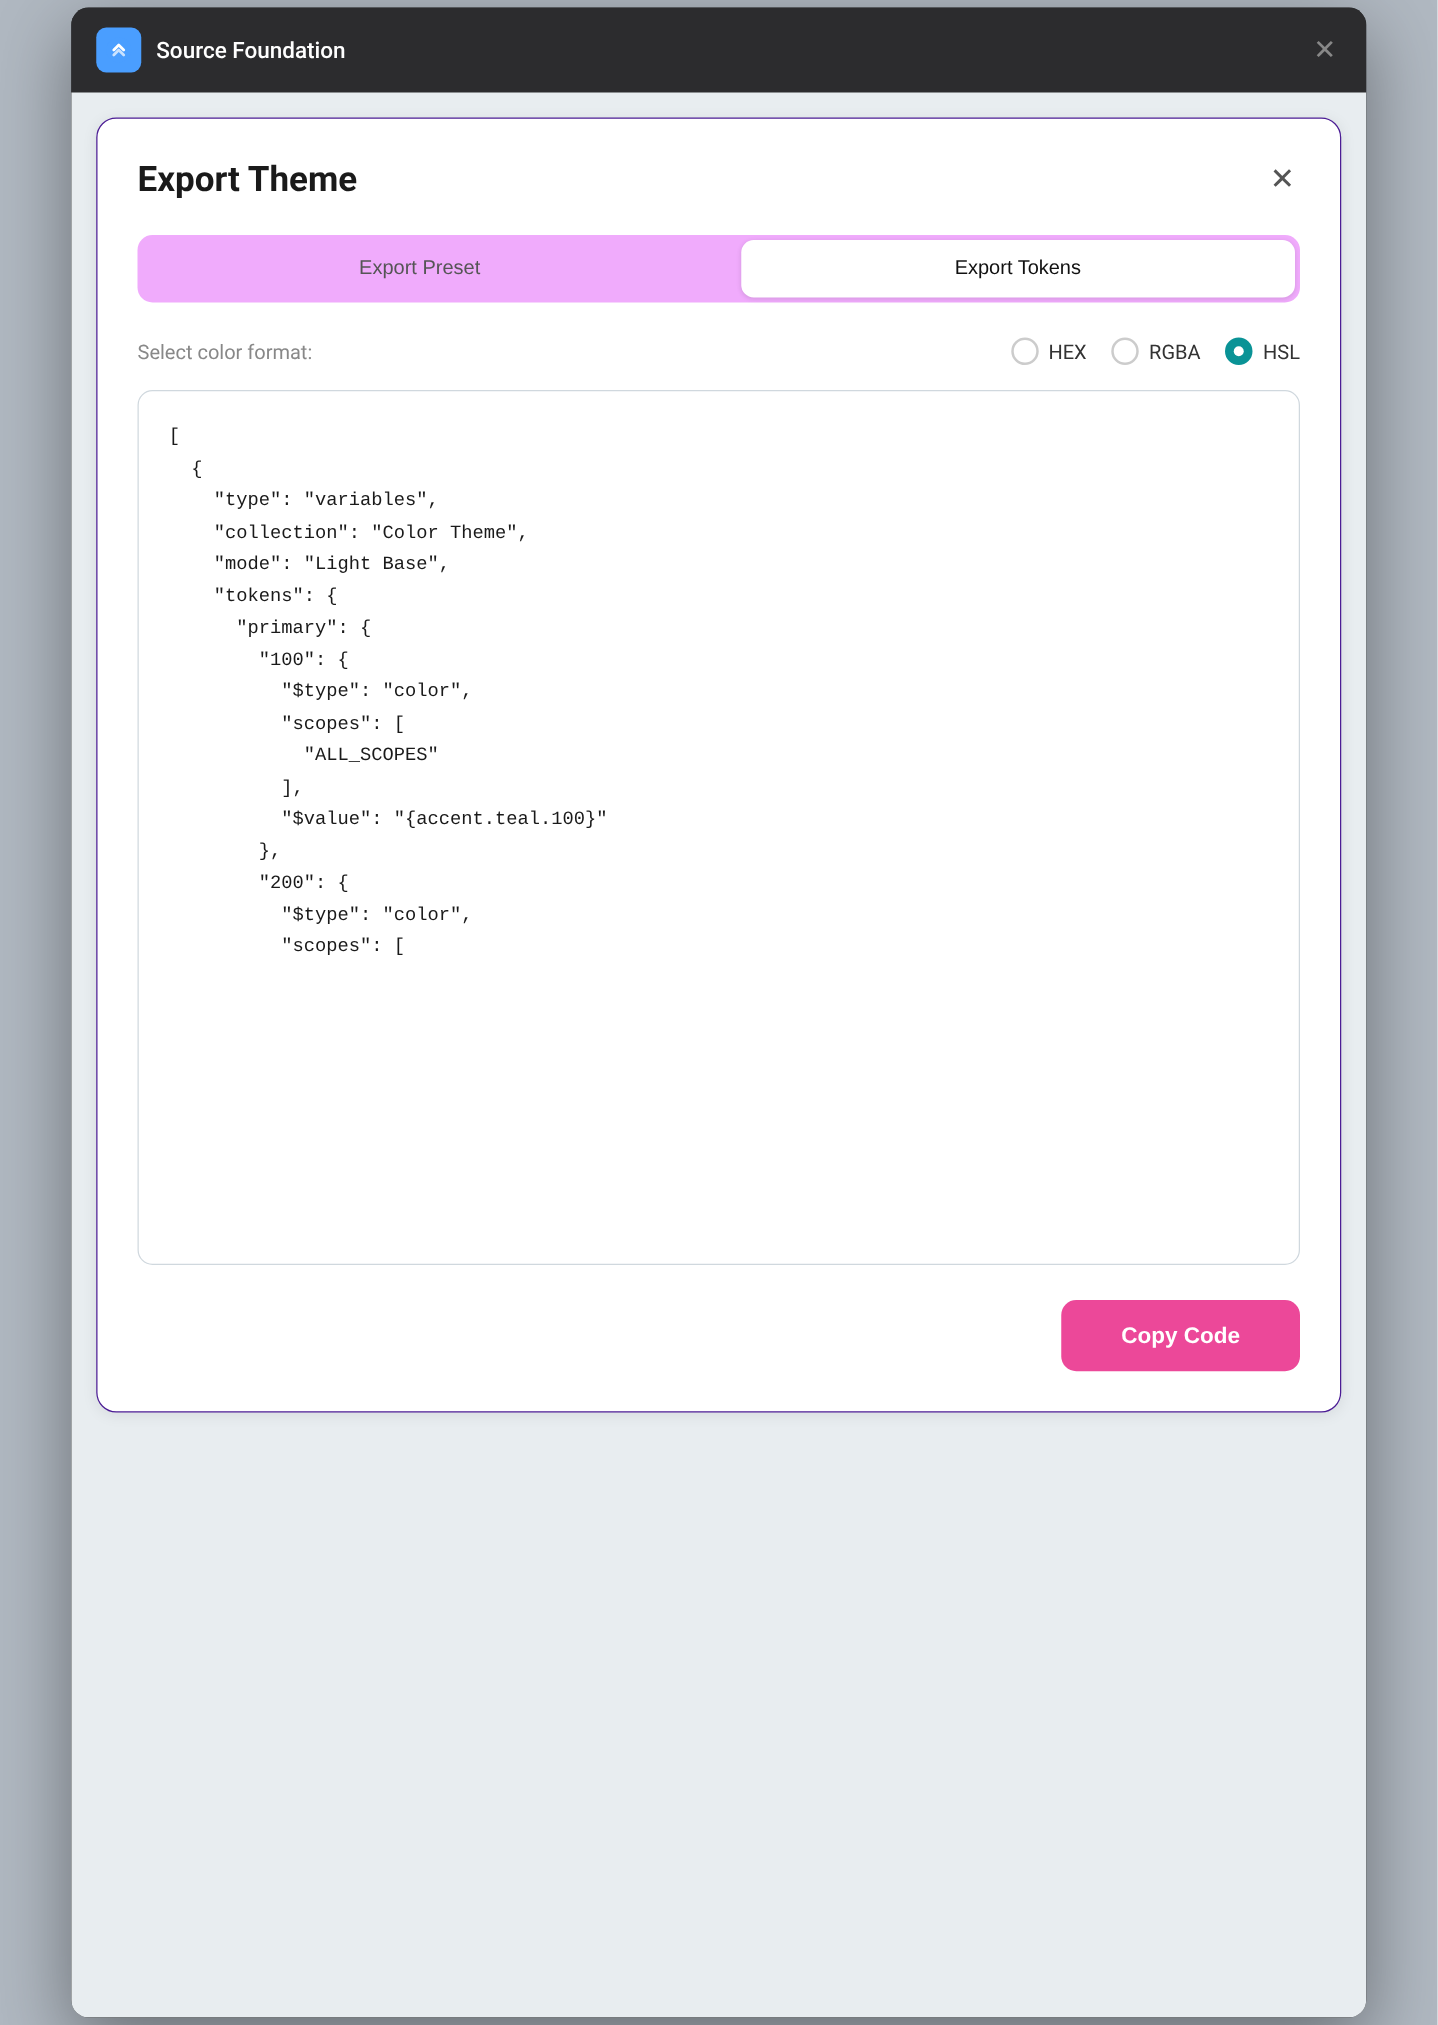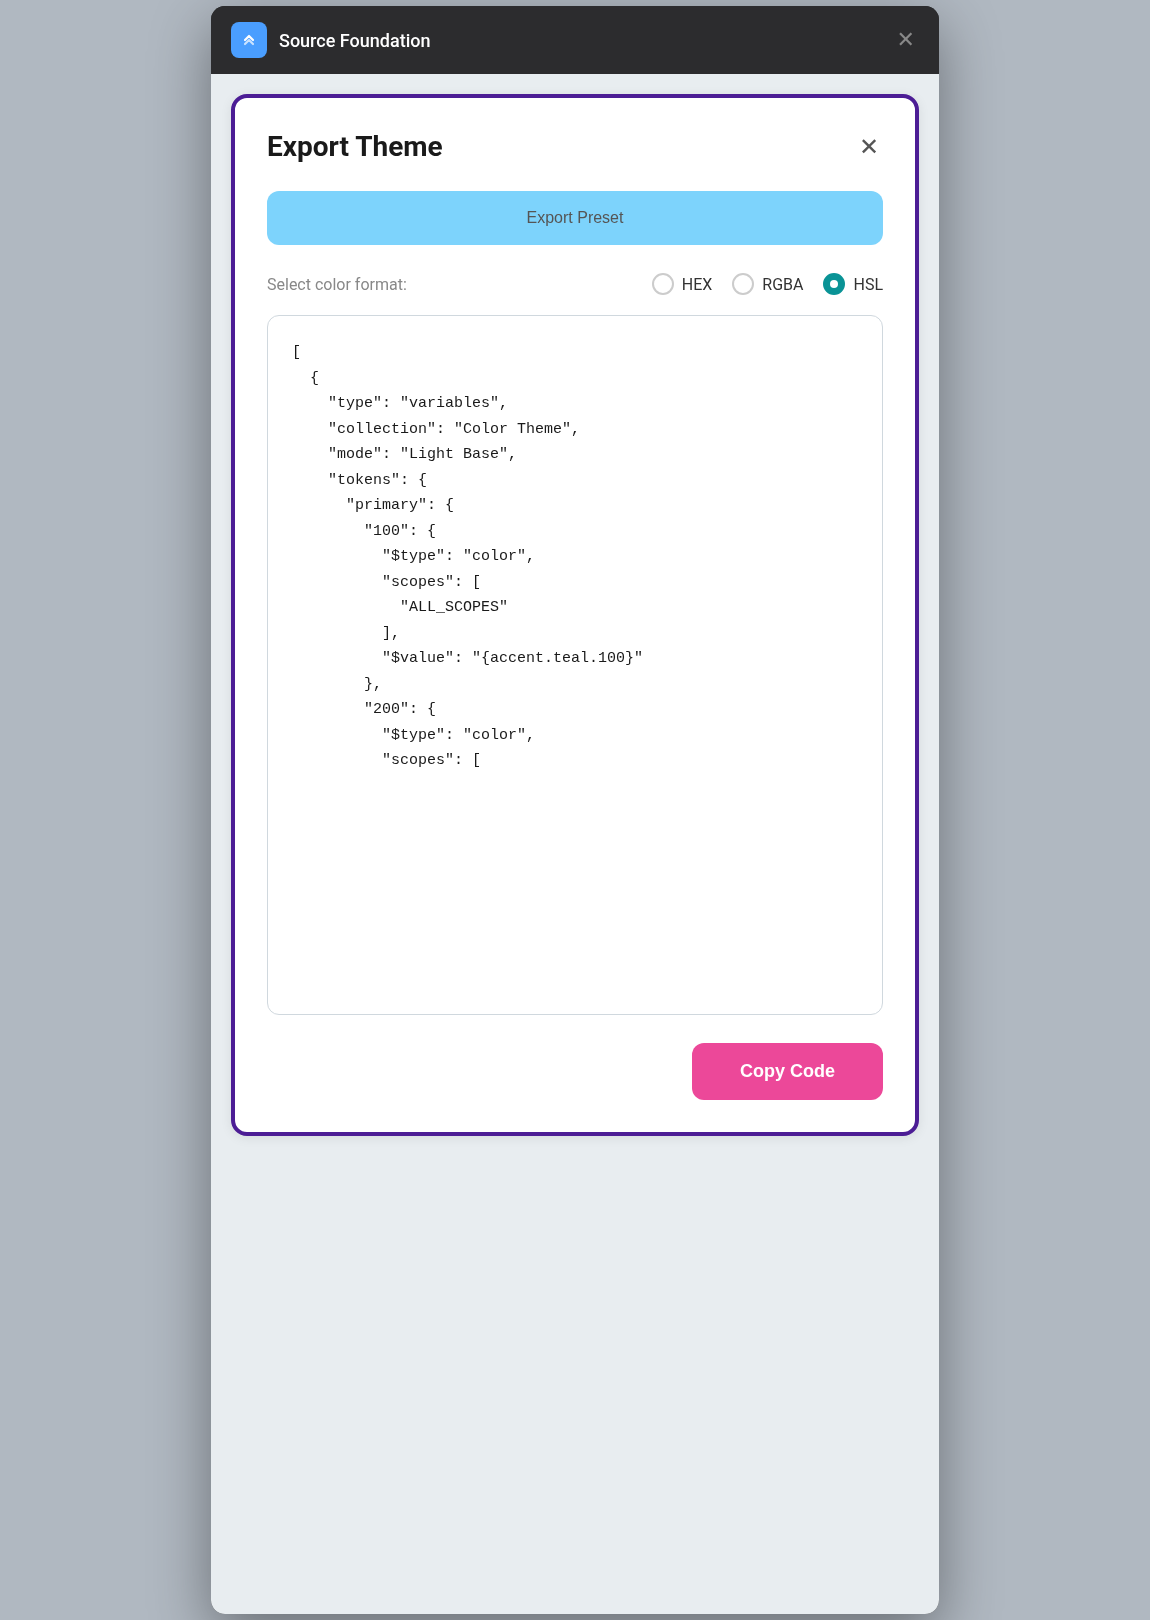--- a/index.html
+++ b/index.html
@@ -12,21 +12,21 @@
       width: 1150px;
       height: 1620px;
       background: #b0b8c1;
       display: flex;
       align-items: center;
       justify-content: center;
       font-family: -apple-system, BlinkMacSystemFont, 'Segoe UI', Roboto, sans-serif;
     }
 
     .app-window {
-      width: 728px;
+      width: 1036px;
       background: #2c2c2e;
       border-radius: 14px;
       overflow: hidden;
       box-shadow: 0 20px 60px rgba(0,0,0,0.4);
     }
 
     .title-bar {
       background: #2c2c2e;
       padding: 16px 20px;
       display: flex;
@@ -72,21 +72,21 @@
       background: #e8edf0;
       padding: 20px;
       min-height: 1540px;
     }
 
     .dialog-card {
       background: #ffffff;
       border-radius: 16px;
       padding: 32px;
       box-shadow: 0 2px 12px rgba(0,0,0,0.08);
-      border: 4px solid #4c1d95;
+      border: 1px solid #4c1d95;
     }
 
     .dialog-header {
       display: flex;
       align-items: center;
       justify-content: space-between;
       margin-bottom: 28px;
     }
 
     .dialog-title {
@@ -100,21 +100,21 @@
       border: none;
       cursor: pointer;
       font-size: 24px;
       color: #555;
       padding: 4px;
       line-height: 1;
     }
 
     .tab-switcher {
       display: flex;
-      background: #7dd3fc;
+      background: #f0abfc;
       border-radius: 12px;
       padding: 4px;
       margin-bottom: 28px;
       gap: 35px;
     }
 
     .tab-btn {
       flex: 1;
       padding: 14px 20px;
       border: none;
@@ -263,20 +263,21 @@
   <div class="app-body">
     <div class="dialog-card">
 
       <div class="dialog-header">
         <h2 class="dialog-title">Export Theme</h2>
         <button class="dialog-close-btn">✕</button>
       </div>
 
       <div class="tab-switcher">
         <button class="tab-btn">Export Preset</button>
+        <button class="tab-btn active">Export Tokens</button>
       </div>
 
       <div class="color-format-row">
         <span class="color-format-label">Select color format:</span>
         <div class="radio-options">
           <label class="radio-option">
             <div class="radio-circle"></div>
             <span class="radio-label">HEX</span>
           </label>
           <label class="radio-option">

